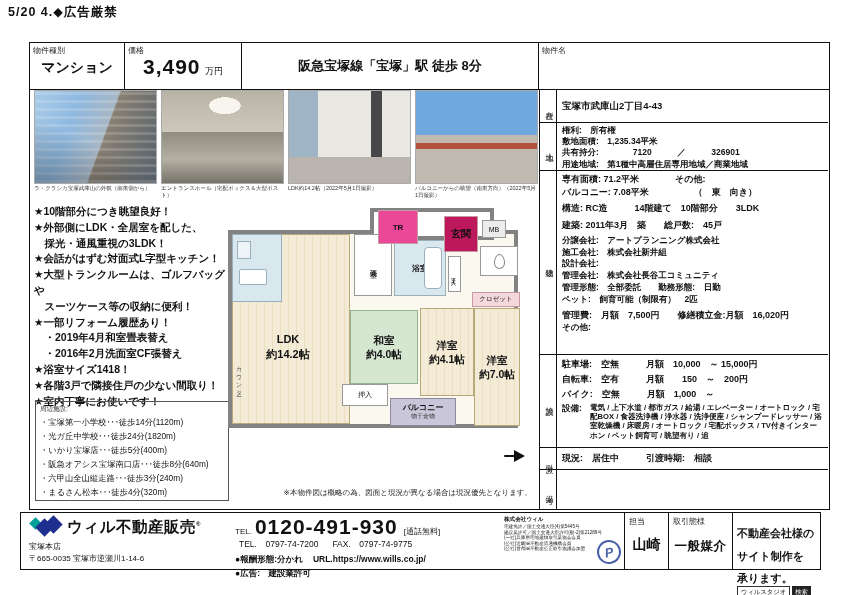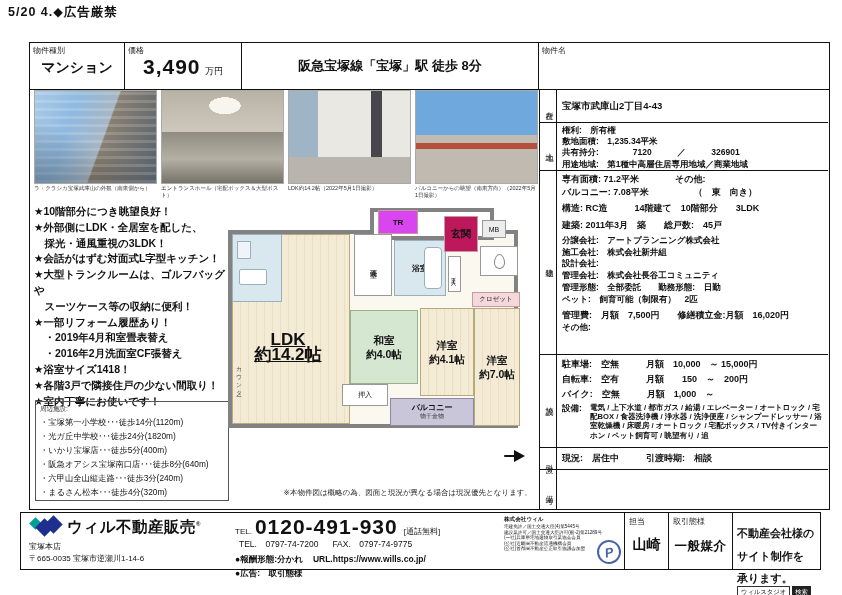--- a/index.html
+++ b/index.html
@@ -58,37 +58,37 @@
   .plan { left:190px; top:161px; width:318px; height:302px; }
   .walls { position:absolute; border:4px solid #828282; background:#fbf8ef; }
   .w-main { left:8px; top:26px; width:290px; height:198px; }
   .w-ext  { left:150px; top:4px; width:124px; height:32px; background:#fff; }
   .room { position:absolute; display:flex; flex-direction:column; align-items:center; justify-content:center; text-align:center; }
   .stripes { background:repeating-linear-gradient(90deg,#f4ebd6 0 7px,#ebdfc0 7px 8px); border:1px solid #b9a878; }
   .rm-ldk { left:12px; top:30px; width:118px; height:190px; }
   .rm-kitchen { left:12px; top:30px; width:50px; height:68px; background:#d9e7ef; border:1px solid #9ab0bd; }
   .sink { position:absolute; left:6px; top:34px; width:28px; height:16px; background:#fff; border:1px solid #9ab0bd; border-radius:2px; }
   .stove { position:absolute; left:4px; top:6px; width:14px; height:18px; background:#eef4f8; border:1px solid #9ab0bd; }
-  .ldk-label { position:absolute; left:16px; top:128px; width:104px; font-size:17px; font-weight:bold; line-height:15px; text-align:center;text-decoration:underline; }
+  .ldk-label { position:absolute; left:16px; top:128px; width:104px; font-size:11px; font-weight:bold; line-height:15px; text-align:center; }
   .rm-senmen { left:134px; top:30px; width:38px; height:62px; background:#fff; border:1px solid #999; }
   .vtext { writing-mode:vertical-rl; letter-spacing:1px; }
   .rm-bath { left:174px; top:36px; width:52px; height:56px; background:#d9e7ef; border:1px solid #9ab0bd; font-size:8px; font-weight:bold; }
   .tub { position:absolute; right:3px; top:6px; width:18px; height:42px; background:#fff; border:1px solid #9ab0bd; border-radius:4px; }
-  .rm-tr { left:158px; top:6px; width:40px; height:24px; background:#d946ef; border:1px solid #c79aa2; font-size:8px; font-weight:bold; }
+  .rm-tr { left:158px; top:6px; width:40px; height:34px; background:#ec4899; border:1px solid #c79aa2; font-size:8px; font-weight:bold; }
   .rm-genkan { left:224px; top:12px; width:34px; height:36px; background:#be185d; border:1px solid #c79aa2; font-size:10px; font-weight:bold; }
   .rm-mb { left:262px; top:16px; width:24px; height:18px; background:#ececec; border:1px solid #999; font-size:7px; }
   .rm-toilet { left:260px; top:42px; width:38px; height:30px; background:#fff; border:1px solid #999; }
   .toilet-bowl { width:11px; height:15px; background:#fff; border:1px solid #888; border-radius:50% 50% 50% 50%/60% 60% 40% 40%; }
   .rm-geta { left:228px; top:52px; width:13px; height:36px; background:#fff; border:1px solid #999; font-size:5.5px; }
   .rm-closet { left:252px; top:88px; width:48px; height:15px; background:#f5d8dc; border:1px solid #c79aa2; font-size:6.5px; }
   .rm-washitsu { left:130px; top:106px; width:68px; height:74px; background:#d5e6d1; border:1px solid #93b38f; font-size:10.5px; font-weight:bold; line-height:14px; }
   .rm-oshiire { left:122px; top:180px; width:46px; height:22px; background:#fff; border:1px solid #999; font-size:7px; }
   .rm-bed1 { left:200px; top:104px; width:54px; height:88px; font-size:10.5px; font-weight:bold; line-height:14px; }
   .rm-bed2 { left:254px; top:104px; width:46px; height:118px; font-size:10.5px; font-weight:bold; line-height:14px; }
-  .rm-balcony { left:170px; top:194px; width:84px; height:28px; background:#cac6da; border:1px solid #8d89a0; font-size:8px; font-weight:bold; line-height:9px; }
+  .rm-balcony { left:170px; top:194px; width:66px; height:28px; background:#cac6da; border:1px solid #8d89a0; font-size:8px; font-weight:bold; line-height:9px; }
   .hanger { font-size:6px; font-weight:normal; color:#333; }
   .counter-label { position:absolute; left:14px; top:158px; font-size:6px; color:#555; }
   .compass { position:absolute; left:284px; top:244px; width:26px; height:16px; }
   .compass .tri { position:absolute; left:10px; top:2px; width:0; height:0; border-left:11px solid #111; border-top:6px solid transparent; border-bottom:6px solid transparent; }
   .compass .tail { position:absolute; left:0; top:7px; width:12px; height:2px; background:#111; border-radius:2px; }
   .plan-note { position:absolute; left:0; right:6px; top:284px; text-align:right; font-size:7.5px; color:#222; }
 
   
   .details { position:absolute; left:509px; top:47px; bottom:0; width:289px; border-left:1.5px solid #111; display:flex; flex-direction:column; }
   .sec { display:flex; border-bottom:1px solid #111; }
@@ -368,21 +368,21 @@
       <span class="tel-note">[通話無料]</span>
     </div>
     <div class="tel-line2">
       <span>TEL.　0797-74-7200</span>
       <span>FAX.　0797-74-9775</span>
     </div>
     <div class="tel-line3">
       <span>●報酬形態:分かれ</span>
       <span>URL.https://www.wills.co.jp/</span>
     </div>
-    <div class="tel-line4">●広告:　取引態様</div>
+    <div class="tel-line4">●広告:　建設業許可</div>
   </div>
   <div class="f-corp">
     <div class="corp-name">株式会社ウィル</div>
     <div class="corp-line">宅建免許／国土交通大臣(4)第5445号</div>
     <div class="corp-line">建設業許可／国土交通大臣許可(般-2)第21289号</div>
     <div class="corp-line">(一社)兵庫県宅地建物取引業協会会員</div>
     <div class="corp-line">(公社)近畿圏不動産流通機構会員</div>
     <div class="corp-line">(公社)首都圏不動産公正取引協議会加盟</div>
     <div class="stamp">P</div>
   </div>

